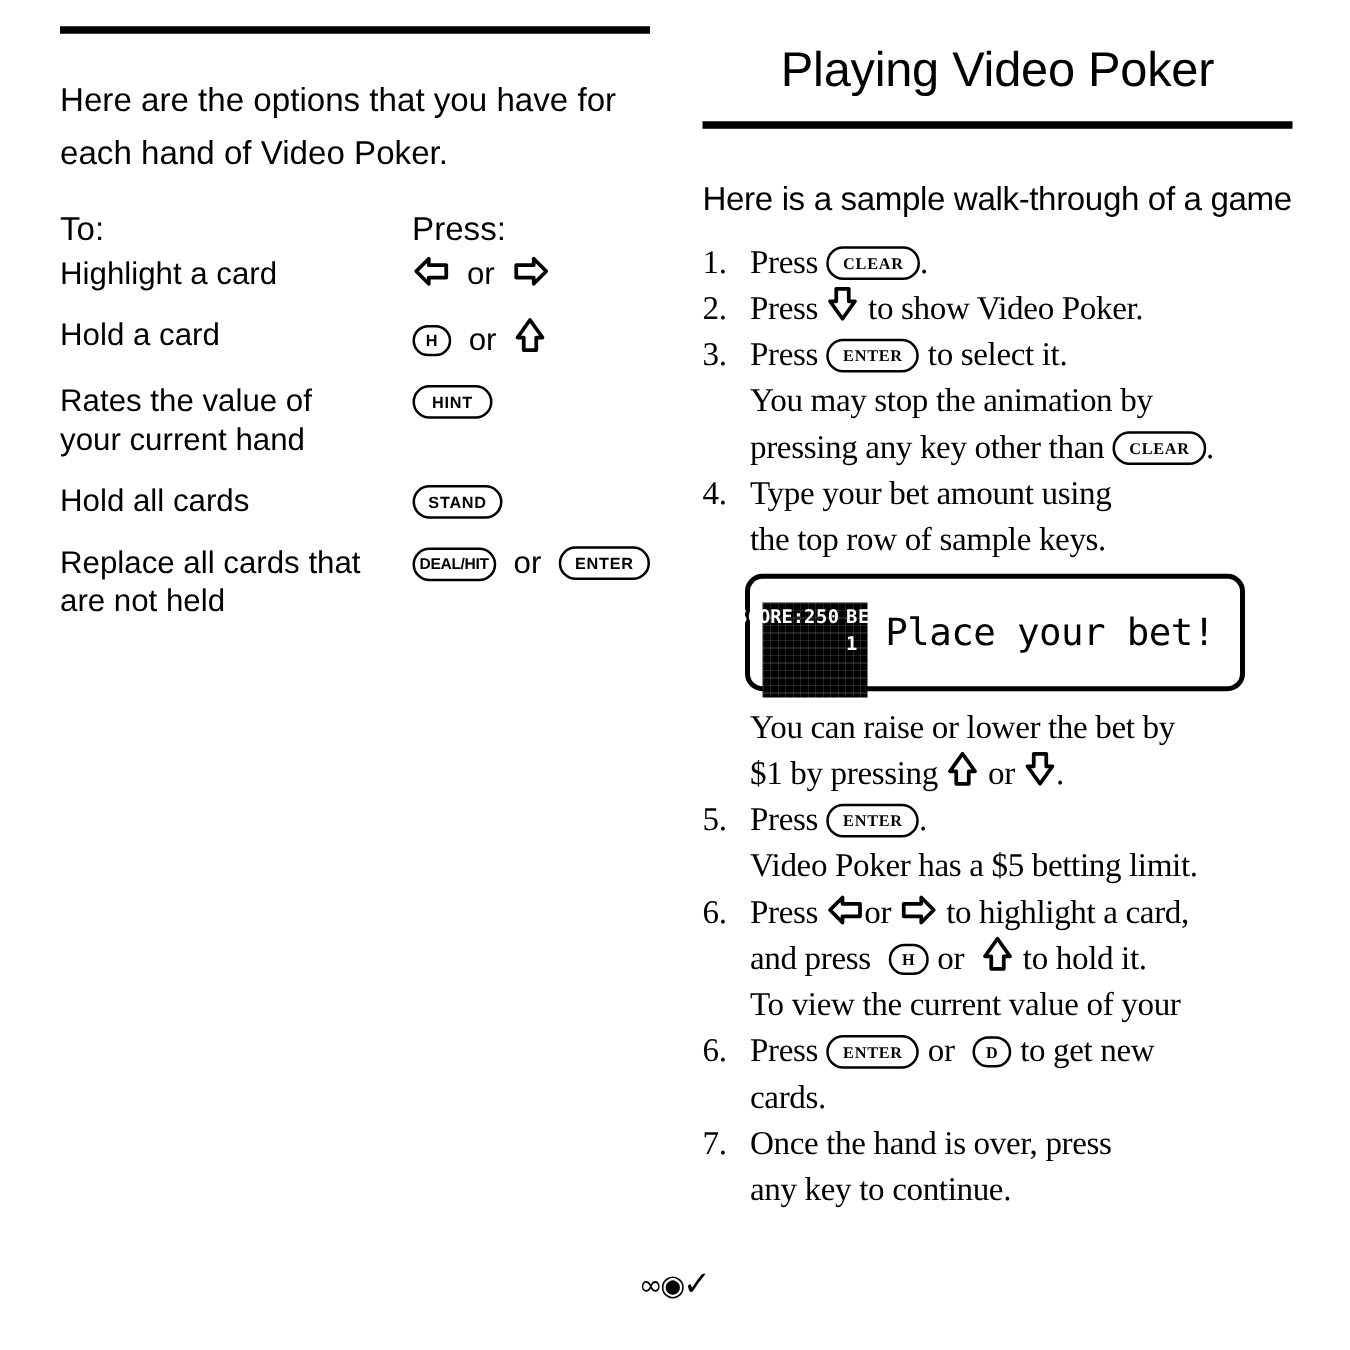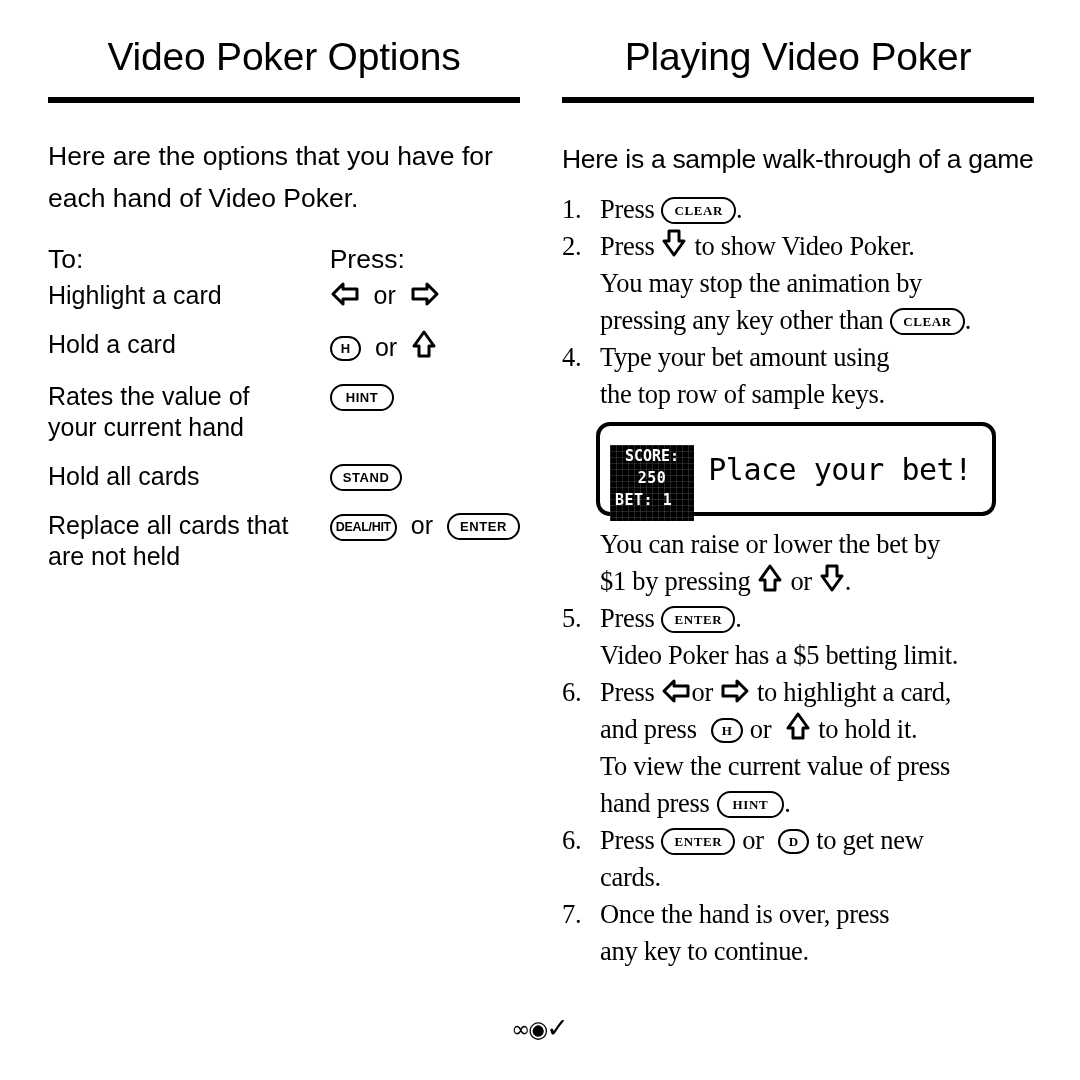--- a/index.html
+++ b/index.html
@@ -96,22 +96,22 @@
     width: 84px; height: 76px;
     margin-left: 10px;
     background:
       repeating-linear-gradient(to right,  rgba(255,255,255,.13) 0 1px, rgba(0,0,0,0) 1px 6px),
       repeating-linear-gradient(to bottom, rgba(255,255,255,.13) 0 1px, rgba(0,0,0,0) 1px 6px),
       #000;
     color: #fff;
     font-family: "DejaVu Sans Mono", monospace;
     font-weight: bold;
     display: flex;
-    flex-direction: column;
-    justify-content: flex-start;
+    flex-direction: row;
+    justify-content: center;
     flex: 0 0 auto;
     margin-top: 28px;
   }
   .lcd-box div { font-size: 15px; line-height: 22px; text-align: center; letter-spacing: 0.5px; }
   .lcd-box .l1 { letter-spacing: 0px; }
   .lcd-box .l3 { text-align: left; padding-left: 5px; }
   .lcd-msg {
     flex: 1 1 auto;
     text-align: center;
     font-family: "DejaVu Sans Mono", monospace;
@@ -133,21 +133,20 @@
   .footer-mark .fm-glyph { font-family: "DejaVu Sans", sans-serif; letter-spacing: -2px; }
   .footer-mark .fm-check { font-family: "DejaVu Sans", sans-serif; font-size: 27px; }
   .sp { display: inline-block; width: 7px; }
 </style>
 </head>
 <body>
 
 <div class="page">
 
   <div class="col col-left">
-    <div class="col-title">Video Poker Options</div>
     <div class="col-rule"></div>
     <div class="intro">Here are the options that you have for each hand of Video Poker.</div>
 
     <table class="tbl">
       <tbody>
           <tr class="head">
         <td class="c1">To:</td>
         <td class="c2">Press:</td>
       </tr>
 
@@ -223,20 +222,25 @@
       </div>
 
       <div class="step">
         <span class="step-line">
           <span class="step-num">2.</span><span>Press</span><span class="sp"></span><span class="arw"><svg width="26" height="30" viewBox="0 0 26 30">
                 <path d="M3 13 L8 13 L8 3 L18 3 L18 13 L23 13 L13 27 Z" fill="#fff" stroke="#000" stroke-width="3" stroke-linejoin="round"></path>
               </svg></span><span class="sp"></span><span>to show Video Poker.</span>
         </span>
       </div>
 
+      <div class="step">
+        <span class="step-line">
+          <span class="step-num">3.</span><span>Press</span><span class="sp"></span><span class="key">ENTER</span><span class="sp"></span><span>to select it.</span>
+        </span>
+      </div>
 
       <div class="step sub">
         <span class="step-line">You may stop the animation by</span>
         <span class="step-line">
           <span>pressing any key other than</span><span class="sp"></span><span class="key">CLEAR</span><span>.</span>
         </span>
       </div>
 
       <div class="step">
         <span class="step-line">
@@ -286,24 +290,21 @@
               </svg></span><span class="sp"></span><span>to highlight a card,</span>
         </span>
         <span class="step-line sub">
           <span>and press</span><span class="sp"></span><span class="sp"></span><span class="key k-letter">H</span><span class="sp"></span><span>or</span><span class="sp"></span><span class="sp"></span><span class="arw"><svg width="26" height="30" viewBox="0 0 26 30">
                 <path d="M3 17 L8 17 L8 27 L18 27 L18 17 L23 17 L13 3 Z" fill="#fff" stroke="#000" stroke-width="3" stroke-linejoin="round"></path>
               </svg></span><span class="sp"></span><span>to hold it.</span>
         </span>
       </div>
 
       <div class="step sub">
-        <span class="step-line">To view the current value of press</span>
-        <span class="step-line">
-          <span>hand press</span><span class="sp"></span><span class="key k-wide">HINT</span><span>.</span>
-        </span>
+        <span class="step-line">To view the current value of your</span>
       </div>
 
       <div class="step">
         <span class="step-line">
           <span class="step-num">6.</span><span>Press</span><span class="sp"></span><span class="key">ENTER</span><span class="sp"></span><span>or</span><span class="sp"></span><span class="sp"></span><span class="key k-letter">D</span><span class="sp"></span><span>to get new</span>
         </span>
         <span class="step-line sub">cards.</span>
       </div>
 
       <div class="step">

